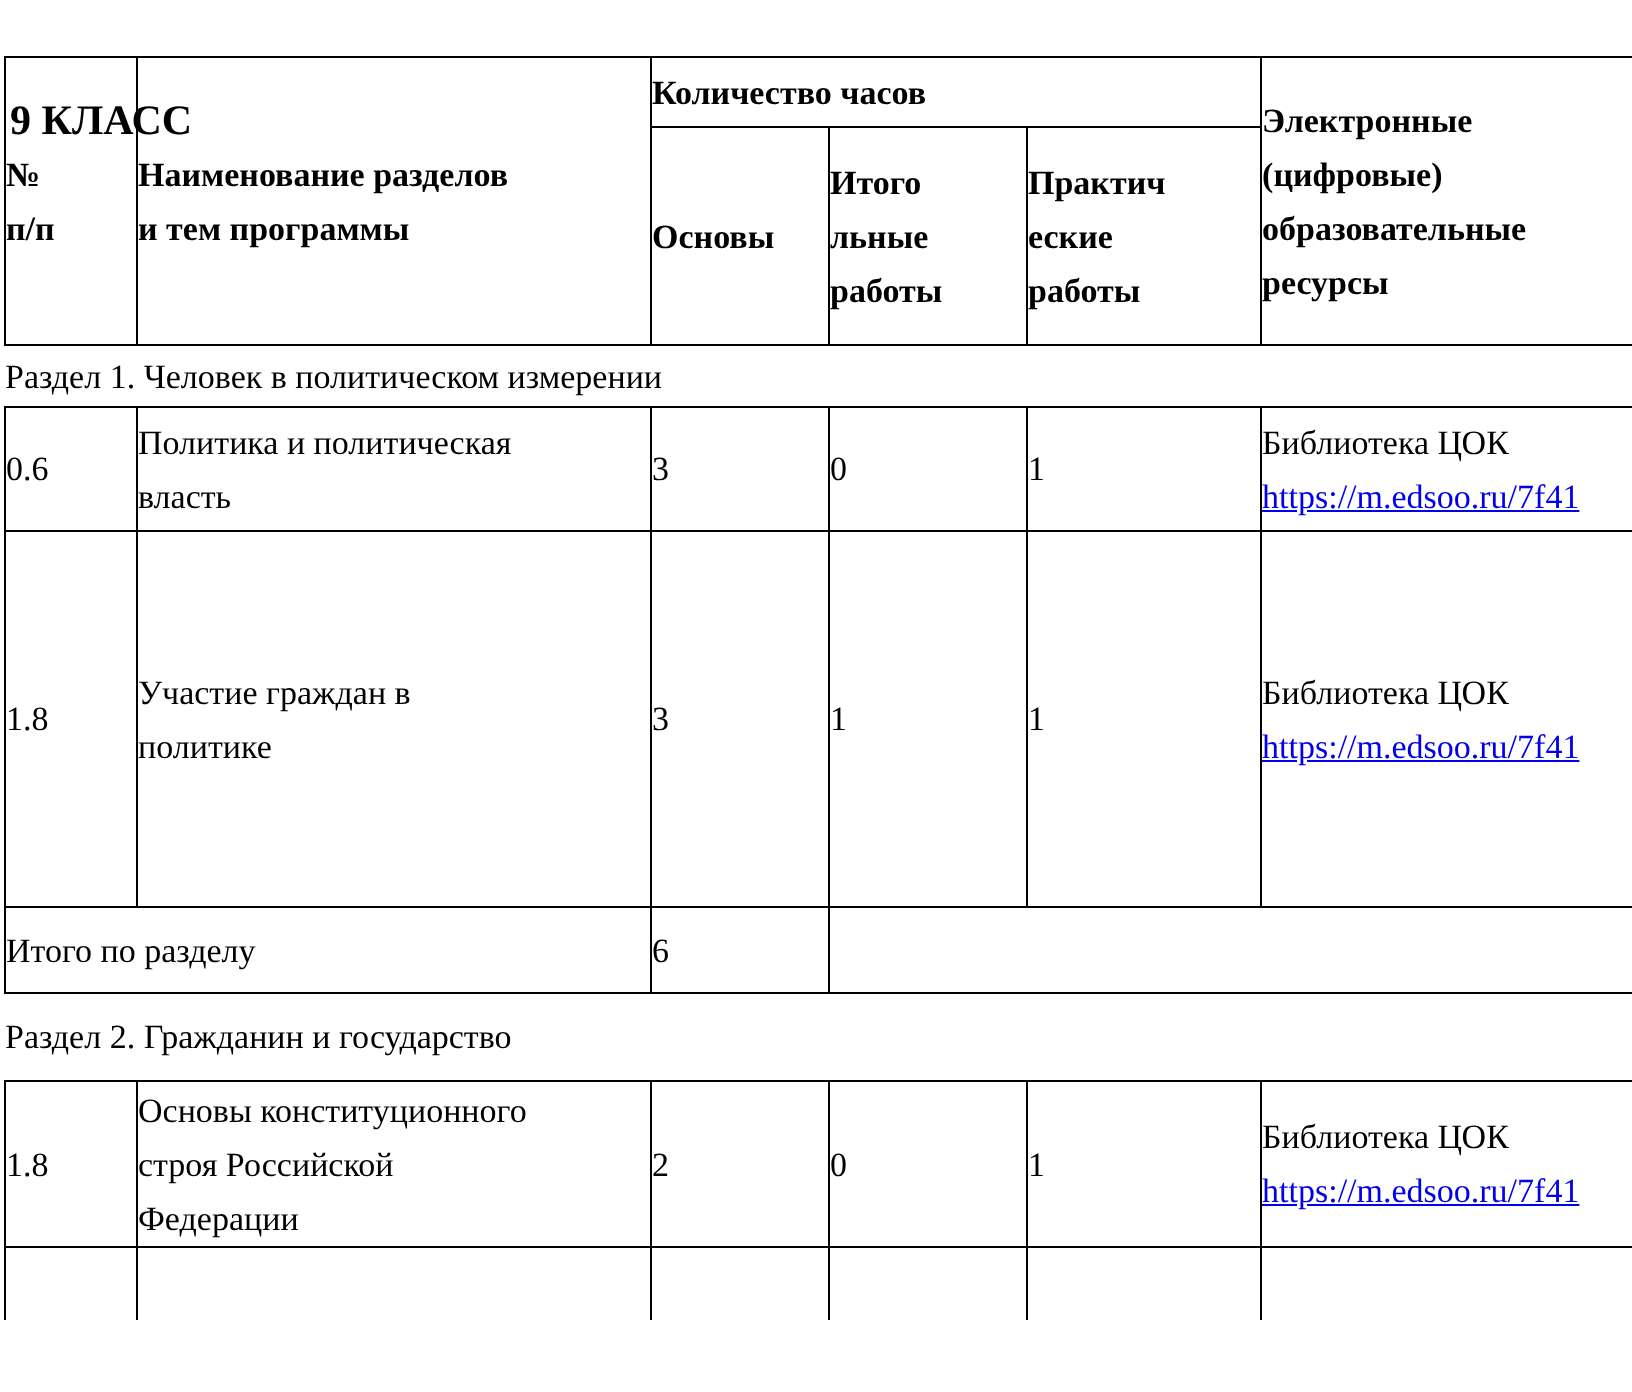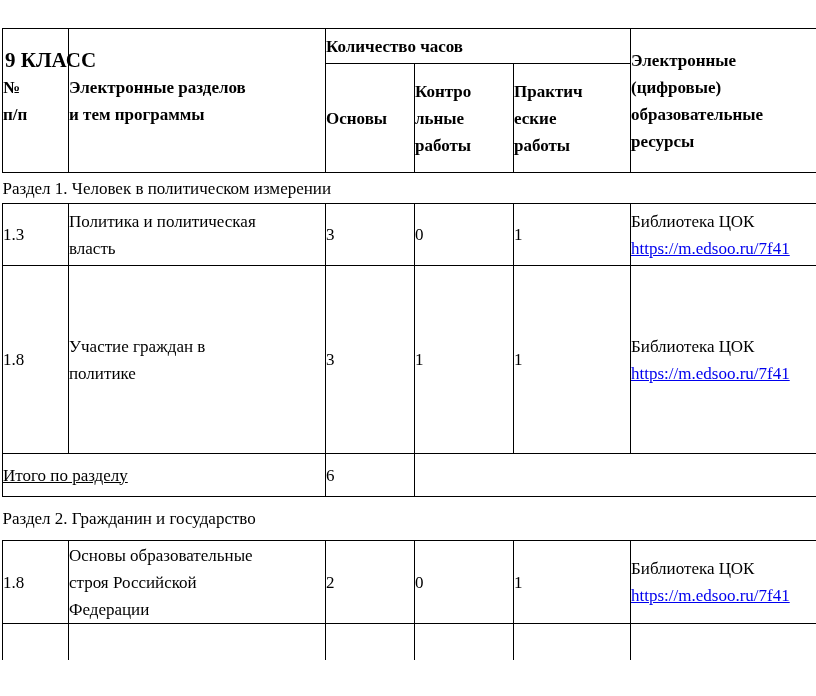--- a/index.html
+++ b/index.html
@@ -34,21 +34,21 @@
     font-weight: normal;
     text-align: left;
     vertical-align: middle;
     overflow: hidden;
   }
   table.grid th { font-weight: bold; }
   .ml { white-space: pre-line; }
   .c { text-align: center; }
   .pl2  { padding-left: 2px; }
   .pl8  { padding-left: 8px; }
-  .pl10 { padding-left: 10px; text-decoration: underline; }
+  .pl10 { padding-left: 10px; }
   .pl13 { padding-left: 13px; }
   .pl16 { padding-left: 16px; }
   .vtop { vertical-align: top; padding-top: 3px; }
   .section-cell {
     border-left: none !important;
     border-right: none !important;
     font-weight: bold;
     padding-left: 8px;
   }
   .no-bottom { border-bottom: none !important; }
@@ -72,45 +72,45 @@
       <col style="width:89px">
       <col style="width:99px">
       <col style="width:117px">
       <col style="width:320px">
     </colgroup>
 
     <tbody>
         <tr style="height:35px">
       <th rowspan="2" class="ml pl8">№
 п/п</th>
-      <th rowspan="2" class="ml pl16">Электронные разделов
+      <th rowspan="2" class="ml pl16">Наименование разделов
 и тем программы</th>
       <th colspan="3" class="pl13">Количество часов</th>
       <th rowspan="2" class="ml pl16 vtop">Электронные
 (цифровые)
 образовательные
 ресурсы</th>
     </tr>
 
     <tr style="height:109px">
       <th class="c">Основы</th>
-      <th class="ml c vtop">Контро
+      <th class="ml c vtop">Итого
 льные
 работы</th>
       <th class="ml c vtop">Практич
 еские
 работы</th>
     </tr>
 
     <tr style="height:31px">
       <td colspan="6" class="section-cell">Раздел 1. Человек в политическом измерении</td>
     </tr>
 
     <tr style="height:62px">
-      <td class="pl2">1.3</td>
+      <td class="pl2">0.6</td>
       <td class="ml pl16">Политика и политическая
 власть</td>
       <td class="c">3</td>
       <td class="c">0</td>
       <td class="c">1</td>
       <td class="pl16">
         <span class="res-label">Библиотека ЦОК</span>
         <a class="res-link" href="#" style="color:#0000EE">https://m.edsoo.ru/7f41</a>
       </td>
     </tr>
@@ -133,21 +133,21 @@
       <td class="c">6</td>
       <td colspan="3"></td>
     </tr>
 
     <tr style="height:44px">
       <td colspan="6" class="section-cell">Раздел 2. Гражданин и государство</td>
     </tr>
 
     <tr style="height:83px">
       <td class="pl2">1.8</td>
-      <td class="ml pl16">Основы образовательные
+      <td class="ml pl16">Основы конституционного
 строя Российской
 Федерации</td>
       <td class="c">2</td>
       <td class="c">0</td>
       <td class="c">1</td>
       <td class="pl16">
         <span class="res-label">Библиотека ЦОК</span>
         <a class="res-link" href="#" style="color:#0000EE">https://m.edsoo.ru/7f41</a>
       </td>
     </tr>

